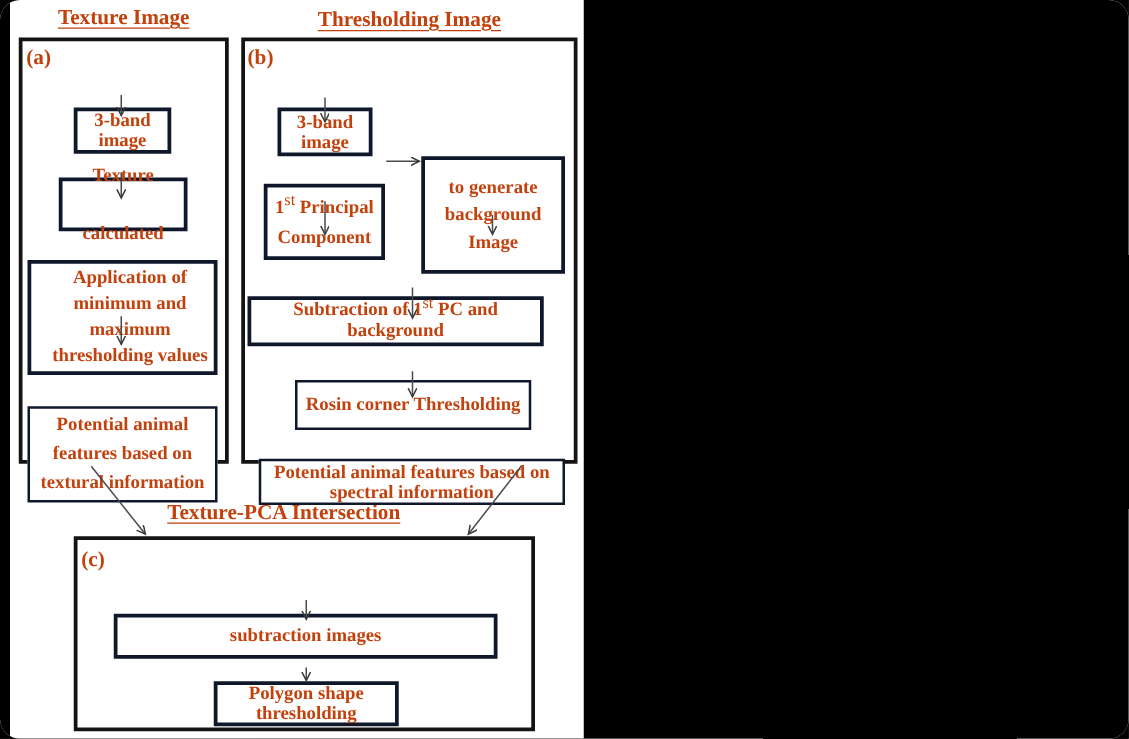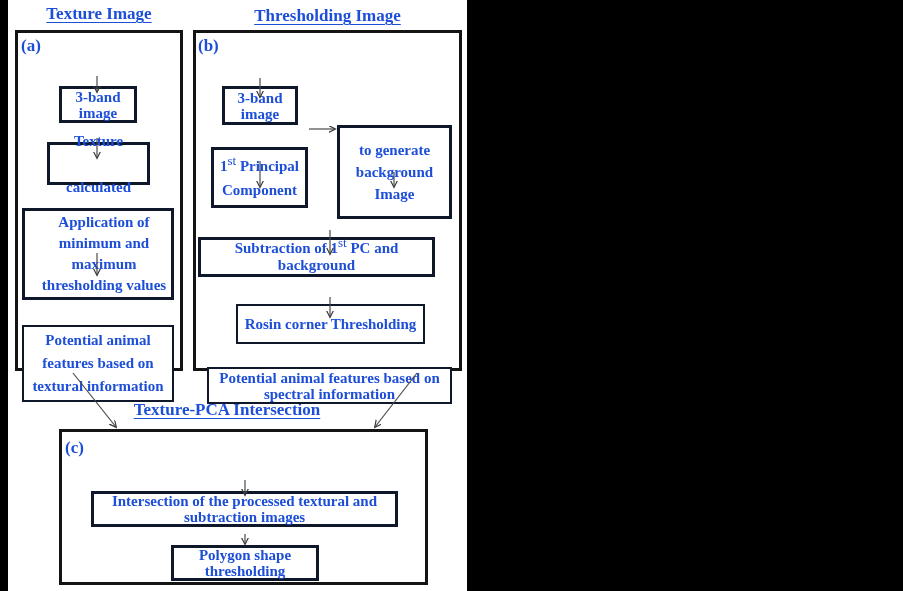--- a/index.html
+++ b/index.html
@@ -1,17 +1,17 @@
 <!DOCTYPE html>
 <html><head>
 <meta charset="utf-8">
 <style>
   html,body{margin:0;padding:0;background:#000;}
   .page{position:relative;width:903px;height:591px;background:#ffffff;overflow:hidden;
-        font-family:"Liberation Serif","DejaVu Serif",serif;color:#1d4ed8;}
+        font-family:"Liberation Serif","DejaVu Serif",serif;color:#c2410c;border-radius:16px;}
   .bar{position:absolute;top:0;height:591px;background:#000;}
   .bar-left{left:0;width:8px;}
   .bar-right{left:467px;width:436px;}
   .heading{position:absolute;font-weight:bold;font-size:17px;text-align:center;}
   .heading .u{text-decoration:underline;text-underline-offset:3px;}
   .container{position:absolute;border:3px solid #141414;background:#fff;box-sizing:border-box;}
   .corner-label{position:absolute;font-size:17px;font-weight:bold;}
   .box{position:absolute;border:3px solid #0f172a;background:#fff;box-sizing:border-box;
        display:flex;flex-direction:column;align-items:center;justify-content:center;
        text-align:center;font-weight:bold;font-size:15px;margin-top:48px;}
@@ -101,21 +101,20 @@
 
   <div class="box b2 lh16" style="left:207px;top:319px;width:245px;height:37px;">
     <span>Potential animal features based on</span>
     <span>spectral information</span>
   </div>
 
   <div class="container" style="left:59px;top:429px;width:369px;height:156px;"></div>
   <div class="corner-label" style="left:65px;top:438px;">(c)</div>
 
   <div class="box lh16" style="left:91px;top:443px;width:307px;height:36px;">
-    <span>Intersection of the processed textural and</span>
     <span>subtraction images</span>
   </div>
 
   <div class="box lh16" style="left:171px;top:497px;width:148px;height:36px;">
     <span>Polygon shape</span>
     <span>thresholding</span>
   </div>
 
   <div class="box lh17" style="left:155px;top:546px;width:181px;height:25px;">
     <span>Mapped polygons</span>

